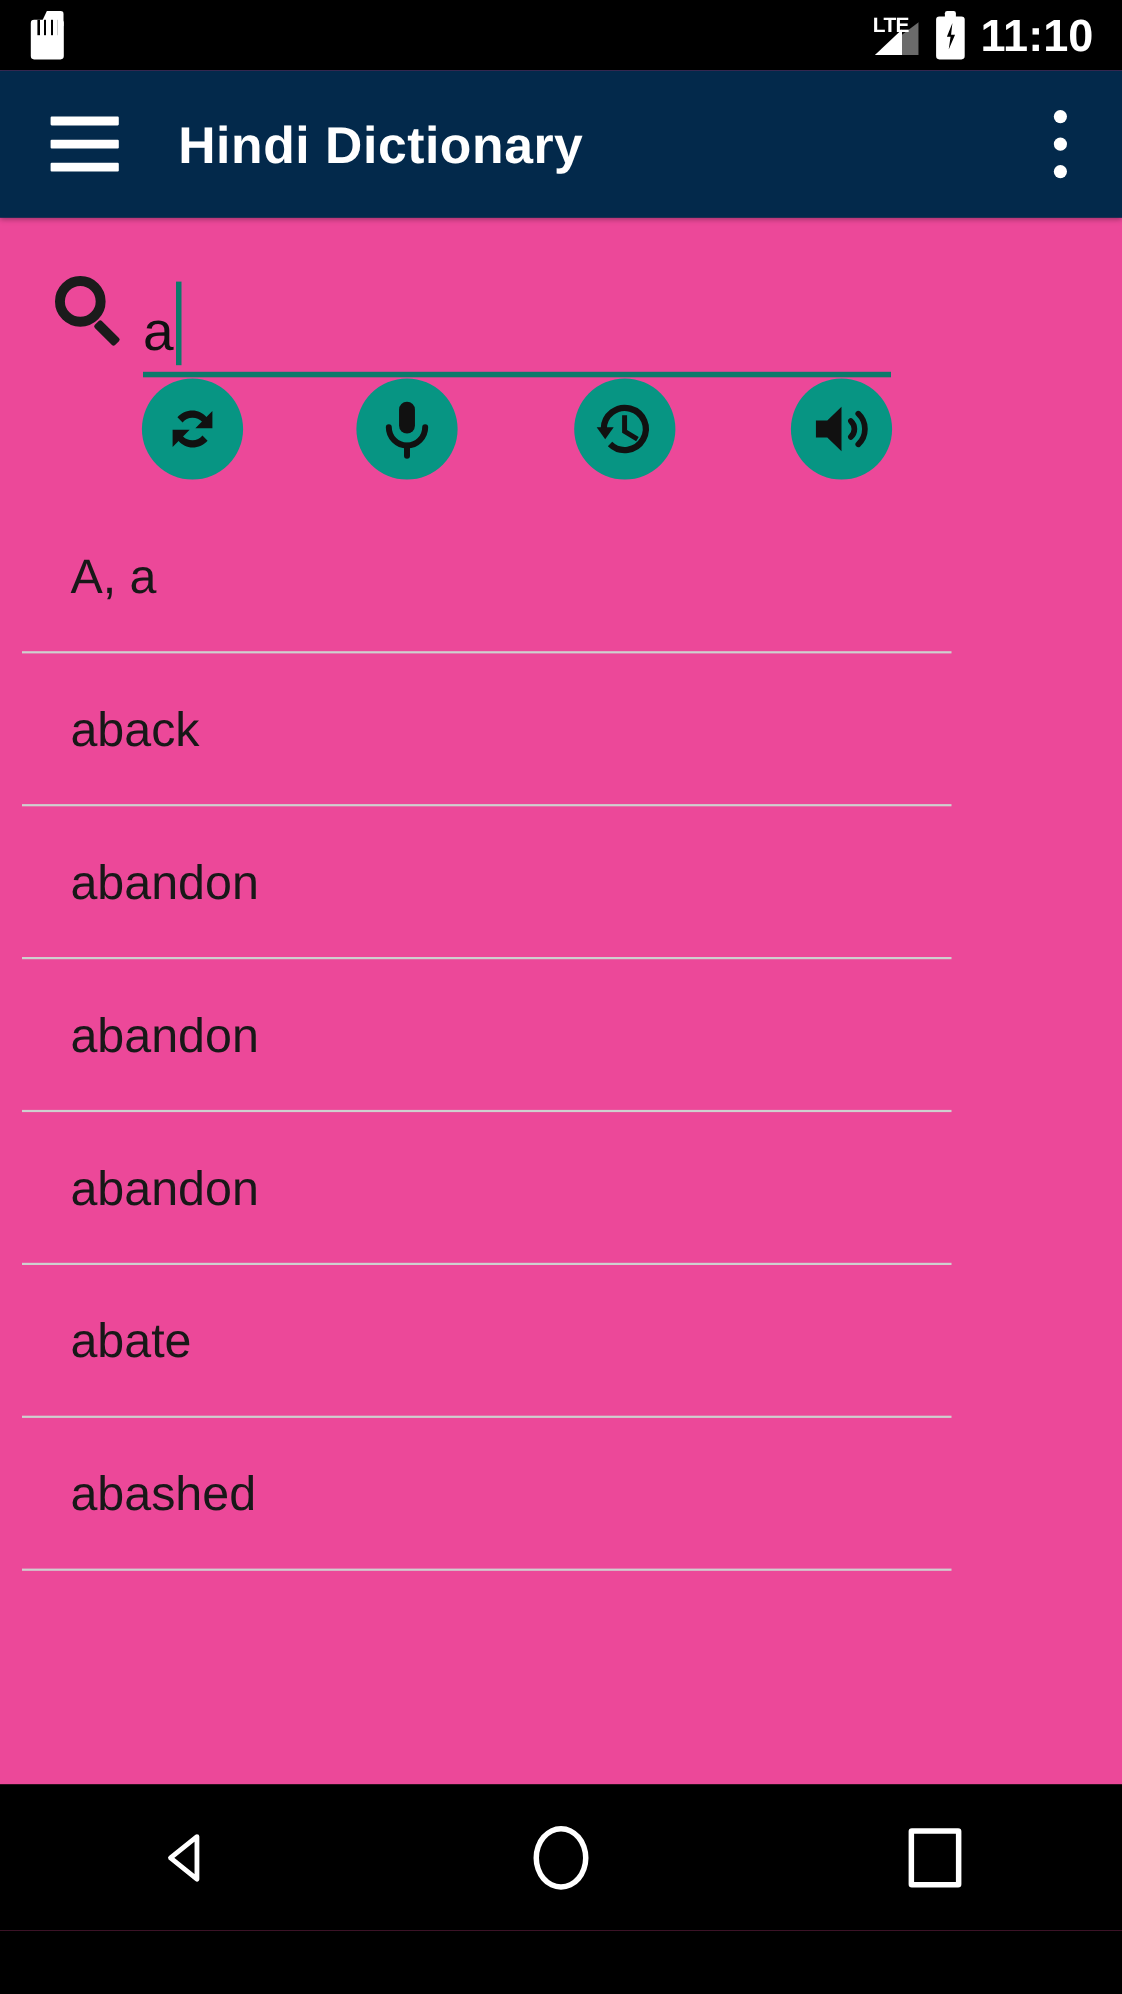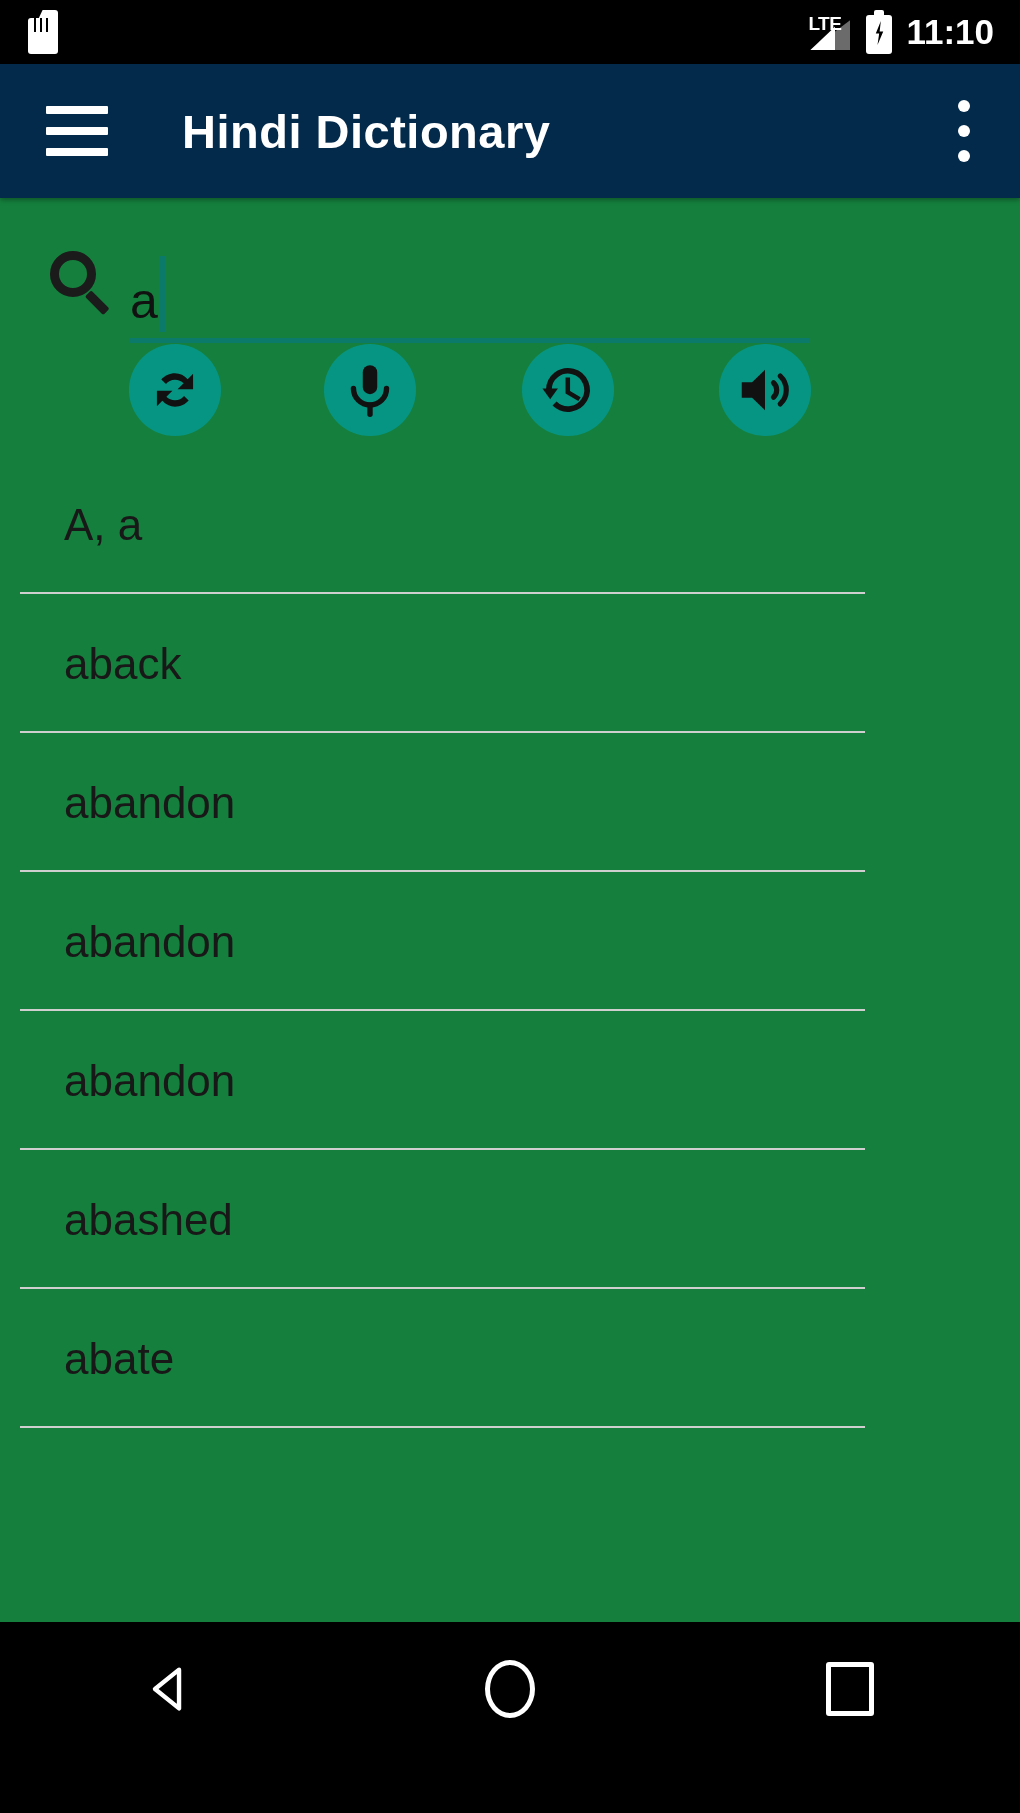--- a/index.html
+++ b/index.html
@@ -2,21 +2,21 @@
 <html><head>
 <meta charset="utf-8">
 <style>
   * { margin:0; padding:0; box-sizing:border-box; }
   html, body {
     width:1020px; height:1813px;
     font-family:"Liberation Sans", sans-serif;
     background:#000;
     overflow:hidden;
   }
-  #screen { position:relative; width:1020px; height:1755px; background:#15803d; }
+  #screen { position:relative; width:1020px; height:1755px; background:#ec4899; }
 
   
   #status-bar {
     position:absolute; top:0; left:0; width:1020px; height:64px;
     background:#000; display:flex; align-items:center;
   }
   #sd-icon { margin-left:28px; width:30px; height:44px; position:relative; }
   #sd-icon .body {
     position:absolute; left:0; bottom:0; width:30px; height:36px;
     background:#fff; border-radius:3px;
@@ -62,36 +62,36 @@
   }
   #battery .tip {
     position:absolute; left:8px; top:0; width:10px; height:6px;
     background:#fff; border-radius:2px 2px 0 0;
   }
   #battery .bolt {
     position:absolute; left:7px; top:11px; width:12px; height:24px;
     background:#000;
     clip-path:polygon(62% 0, 20% 52%, 48% 52%, 34% 100%, 82% 44%, 52% 44%);
   }
-  #clock { font-size:35px; font-weight:bold; letter-spacing:0px; color:#fff; }
+  #clock { font-size:41px; font-weight:bold; letter-spacing:0px; color:#fff; }
 
   
   #app-bar {
     position:absolute; top:64px; left:0; width:1020px; height:134px;
     background:#03294b; display:flex; align-items:center;
     box-shadow:0 2px 5px rgba(0,0,0,.35);
   }
   #hamburger-btn {
     margin-left:46px; width:62px; height:50px;
     display:flex; flex-direction:column; justify-content:space-between;
     cursor:pointer;
   }
   #hamburger-btn span { display:block; width:100%; height:8px; background:#fff; border-radius:1px; }
   #app-title {
-    margin-left:74px; color:#fff; font-size:47px; font-weight:bold;
+    margin-left:54px; color:#fff; font-size:47px; font-weight:bold;
     letter-spacing:0.5px;
   }
   #overflow-btn {
     margin-left:auto; margin-right:48px;
     width:16px; height:62px;
     display:flex; flex-direction:column; justify-content:space-between;
     align-items:center; cursor:pointer;
   }
   #overflow-btn i { display:block; width:12px; height:12px; border-radius:50%; background:#fff; }
 
@@ -267,24 +267,24 @@
     <div class="word-row">
       <span class="label">abandon</span>
     </div>
     <div class="word-row">
       <span class="label">abandon</span>
     </div>
     <div class="word-row">
       <span class="label">abandon</span>
     </div>
     <div class="word-row">
+      <span class="label">abate</span>
+    </div>
+    <div class="word-row">
       <span class="label">abashed</span>
-    </div>
-    <div class="word-row">
-      <span class="label">abate</span>
     </div>
   </div>
 
   <div id="nav-bar">
     <div class="nav-btn" id="nav-back">
       <svg width="62" height="62" viewBox="0 0 24 24">
         <polygon points="15.5,4.5 6.2,12 15.5,19.5" fill="none" stroke="#fff" stroke-width="1.7" stroke-linejoin="round"></polygon>
       </svg>
     </div>
     <div class="nav-btn" id="nav-home">

